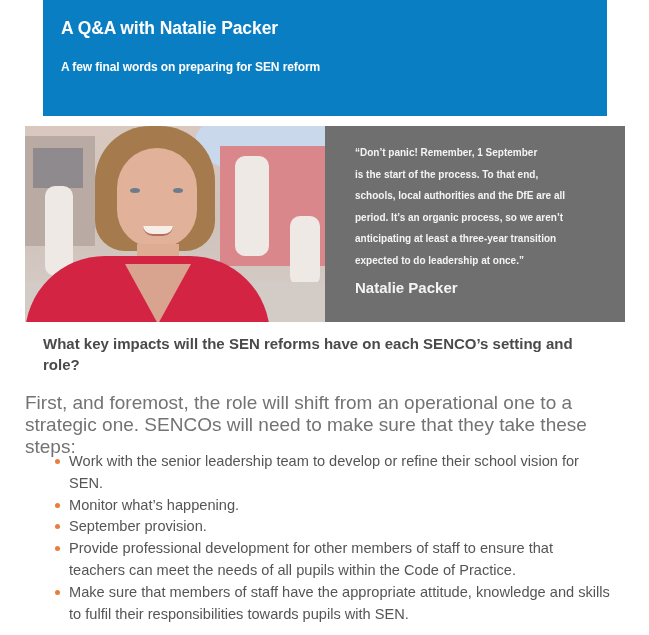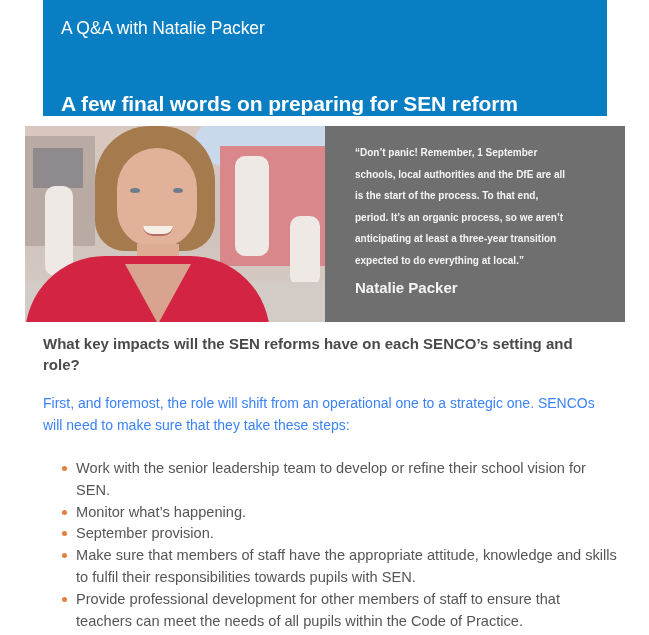--- a/index.html
+++ b/index.html
@@ -21,31 +21,30 @@
       width: 564px;
       height: 116px;
       background: #0a7ec2;
       color: #ffffff;
     }
     .header-banner .title {
       position: absolute;
       left: 18px;
       top: 18px;
       font-size: 17.5px;
-      font-weight: normal;
+      font-weight: bold;
       letter-spacing: -0.1px;
     }
     .header-banner .subtitle {
       position: absolute;
       left: 18px;
       top: 60px;
-      font-size: 21px;
+      font-size: 12px;
       font-weight: bold;
       letter-spacing: -0.1px;
-      margin-top: 32px;
     }
 
     .hero {
       position: absolute;
       left: 25px;
       top: 126px;
       width: 600px;
       height: 196px;
       overflow: hidden;
     }
@@ -197,33 +196,33 @@
       left: 43px;
       top: 333px;
       width: 560px;
       font-size: 15px;
       font-weight: bold;
       line-height: 21px;
       color: #4a4a4a;
     }
     .intro {
       position: absolute;
-      left: 43px;
+      left: 25px;
       top: 392px;
       width: 570px;
-      font-size: 14px;
+      font-size: 19px;
       line-height: 22px;
-      color: #3b82f6;
+      color: #737373;
     }
     .bullets {
       position: absolute;
       left: 43px;
       top: 451px;
       width: 570px;
-      margin: 7px;
+      margin: 0;
       padding: 0;
       list-style: none;
       font-size: 14.6px;
       line-height: 21.8px;
       color: #555555;
     }
     .bullets li {
       position: relative;
       padding-left: 26px;
       margin: 0;
@@ -261,25 +260,25 @@
     <div class="person-eye" style="left:148px;"></div>
     <div class="person-smile"></div>
     <div class="person-neck"></div>
     <div class="person-body"></div>
     <div class="person-collar"></div>
   </div>
 
   <div class="quote-panel">
     <div class="quote-text">
       <div>“Don’t panic! Remember, 1 September</div>
+      <div>is the start of the process. To that end,</div>
       <div>schools, local authorities and the DfE are all</div>
-      <div>is the start of the process. To that end,</div>
       <div>period. It’s an organic process, so we aren’t</div>
       <div>anticipating at least a three-year transition</div>
-      <div>expected to do everything at local.”</div>
+      <div>expected to do leadership at once.”</div>
     </div>
     <div class="quote-author">Natalie Packer</div>
   </div>
 </div>
 
 <div class="question">What key impacts will the SEN reforms have on each SENCO’s setting and role?</div>
 
 <div class="intro">First, and foremost, the role will shift from an operational one to a strategic one. SENCOs will need to make sure that they take these steps:</div>
 
 <ul class="bullets">
@@ -290,19 +289,19 @@
   <li>
     <span class="dot"></span>
     <span>Monitor what’s happening.</span>
   </li>
   <li>
     <span class="dot"></span>
     <span>September provision.</span>
   </li>
   <li>
     <span class="dot"></span>
+    <span>Provide professional development for other members of staff to ensure that teachers can meet the needs of all pupils within the Code of Practice.</span>
+  </li>
+  <li>
+    <span class="dot"></span>
     <span>Make sure that members of staff have the appropriate attitude, knowledge and skills to fulfil their responsibilities towards pupils with SEN.</span>
   </li>
-  <li>
-    <span class="dot"></span>
-    <span>Provide professional development for other members of staff to ensure that teachers can meet the needs of all pupils within the Code of Practice.</span>
-  </li>
 </ul>
 
 </body></html>

